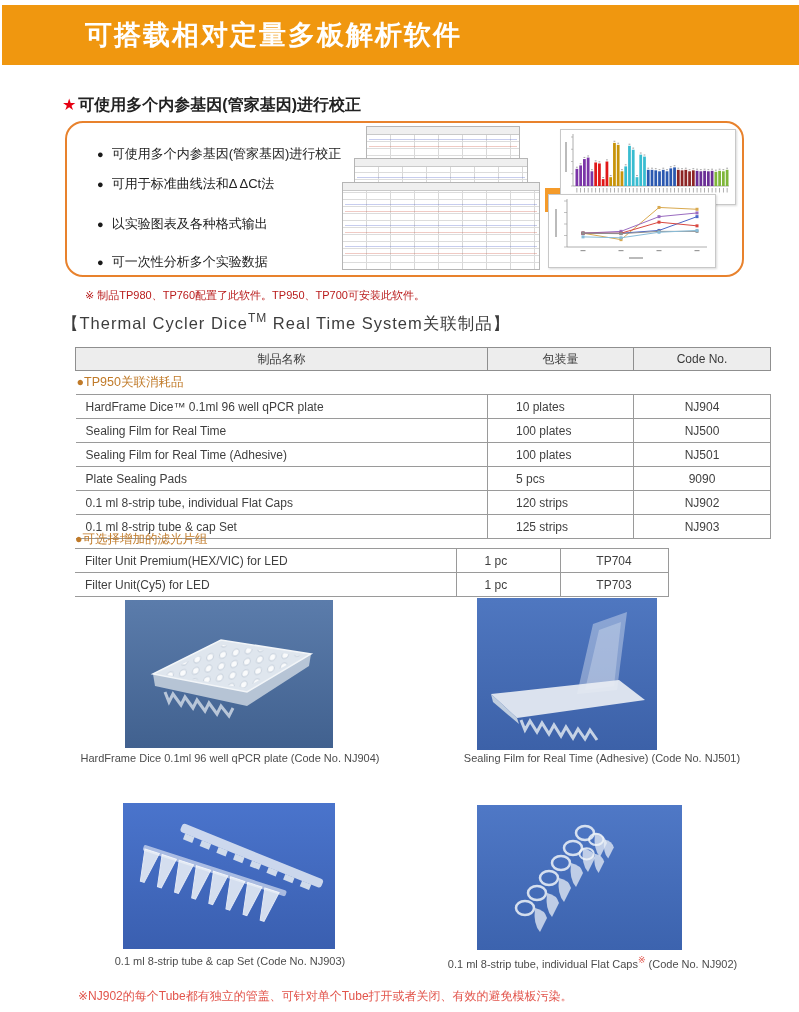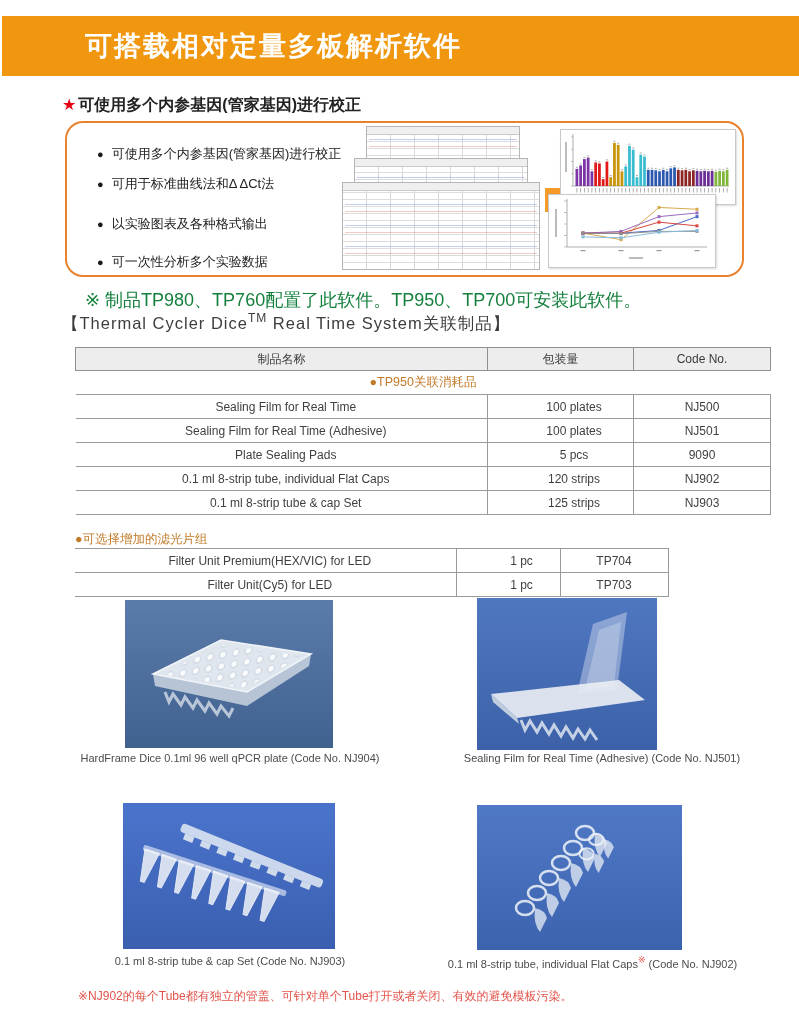--- a/index.html
+++ b/index.html
@@ -1,21 +1,21 @@
 <!DOCTYPE html>
 <html><head>
 <meta charset="utf-8">
 <style>
   html,body{margin:0;padding:0;}
   body{width:799px;height:1012px;position:relative;background:#ffffff;
        font-family:"Liberation Sans","DejaVu Sans",sans-serif;color:#333;overflow:hidden;}
   .abs{position:absolute;}
 
   
-  .header-bar{left:2px;top:16px;right:0;height:60px;background:#f0970f;display:flex;align-items:center;}
+  .header-bar{left:2px;top:5px;right:0;height:60px;background:#f0970f;display:flex;align-items:center;}
   .header-title{color:#ffffff;font-size:27px;font-weight:bold;letter-spacing:2px;padding-left:83px;}
 
   
   .star-line{left:62px;top:95px;font-size:16px;font-weight:600;color:#222;}
   .star{color:#e60012;margin-right:2px;}
 
   
   .feature-box{left:65px;top:121px;width:675px;height:152px;border:2px solid #e8822d;border-radius:18px;background:#fff;}
   .bullet-item{position:absolute;left:30px;font-size:13px;color:#222;white-space:nowrap;}
   .bullet-item::before{content:"●";font-size:11px;margin-right:8px;color:#1a1a1a;}
@@ -26,29 +26,29 @@
        repeating-linear-gradient(0deg, rgba(0,0,0,0) 0 6px, #dcdcdc 6px 7px),
        repeating-linear-gradient(90deg, rgba(0,0,0,0) 0 23px, #d8d8d8 23px 24px);}
   .sheet::before{content:"";position:absolute;left:0;top:0;right:0;height:7px;background:#efefef;border-bottom:1px solid #c9c9c9;}
   .sheet::after{content:"";position:absolute;inset:8px 2px 2px 2px;
        background:repeating-linear-gradient(0deg, rgba(0,0,0,0) 0 13px, rgba(205,80,60,.30) 13px 14px, rgba(0,0,0,0) 14px 20px, rgba(70,90,200,.30) 20px 21px);}
 
   
   .chart-panel{position:absolute;background:#fff;border:1px solid #c8c8c8;box-shadow:1px 1px 2px rgba(0,0,0,.15);}
 
   
-  .soft-note{left:85px;top:288px;font-size:18px;color:#15803d;}
+  .soft-note{left:85px;top:288px;font-size:11px;color:#b91c1c;}
   .section-title{left:62px;top:311px;font-size:16.5px;color:#3d3d3d;letter-spacing:1px;}
   .section-title sup{font-size:12px;}
 
   
   .ptable{border-collapse:collapse;table-layout:fixed;font-size:12px;color:#3f3f3f;}
   .ptable th{background:#ededed;font-weight:normal;height:20px;
       border:1px solid #8f8f8f;color:#3a3a3a;}
-  .ptable td{height:21px;border-bottom:1px solid #9a9a9a;text-align:center;}
+  .ptable td{height:21px;border-bottom:1px solid #9a9a9a;}
   .ptable td.cname{padding-left:10px;border-right:1px solid #9a9a9a;}
   .ptable td.cqty{padding-left:28px;border-right:1px solid #9a9a9a;}
   .ptable td.ccode{text-align:center;border-right:1px solid #9a9a9a;}
   .group-label{color:#c07a28;font-size:12.5px;}
   .group-row td{border-bottom:1px solid #9a9a9a;}
   .t1{left:75px;top:347px;width:695px;}
   .t2{left:75px;top:548px;width:593px;}
   .t2-label{left:75px;top:531px;}
 
   
@@ -284,20 +284,25 @@
   <tbody>
       <tr>
     <th>制品名称</th>
     <th>包装量</th>
     <th>Code No.</th>
   </tr>
   <tr class="group-row">
     <td colspan="3" class="group-label">●TP950关联消耗品</td>
   </tr>
   <tr>
+    <td class="cname">HardFrame Dice™ 0.1ml 96 well qPCR plate</td>
+    <td class="cqty">10 plates</td>
+    <td class="ccode">NJ904</td>
+  </tr>
+  <tr>
     <td class="cname">Sealing Film for Real Time</td>
     <td class="cqty">100 plates</td>
     <td class="ccode">NJ500</td>
   </tr>
   <tr>
     <td class="cname">Sealing Film for Real Time (Adhesive)</td>
     <td class="cqty">100 plates</td>
     <td class="ccode">NJ501</td>
   </tr>
   <tr>

